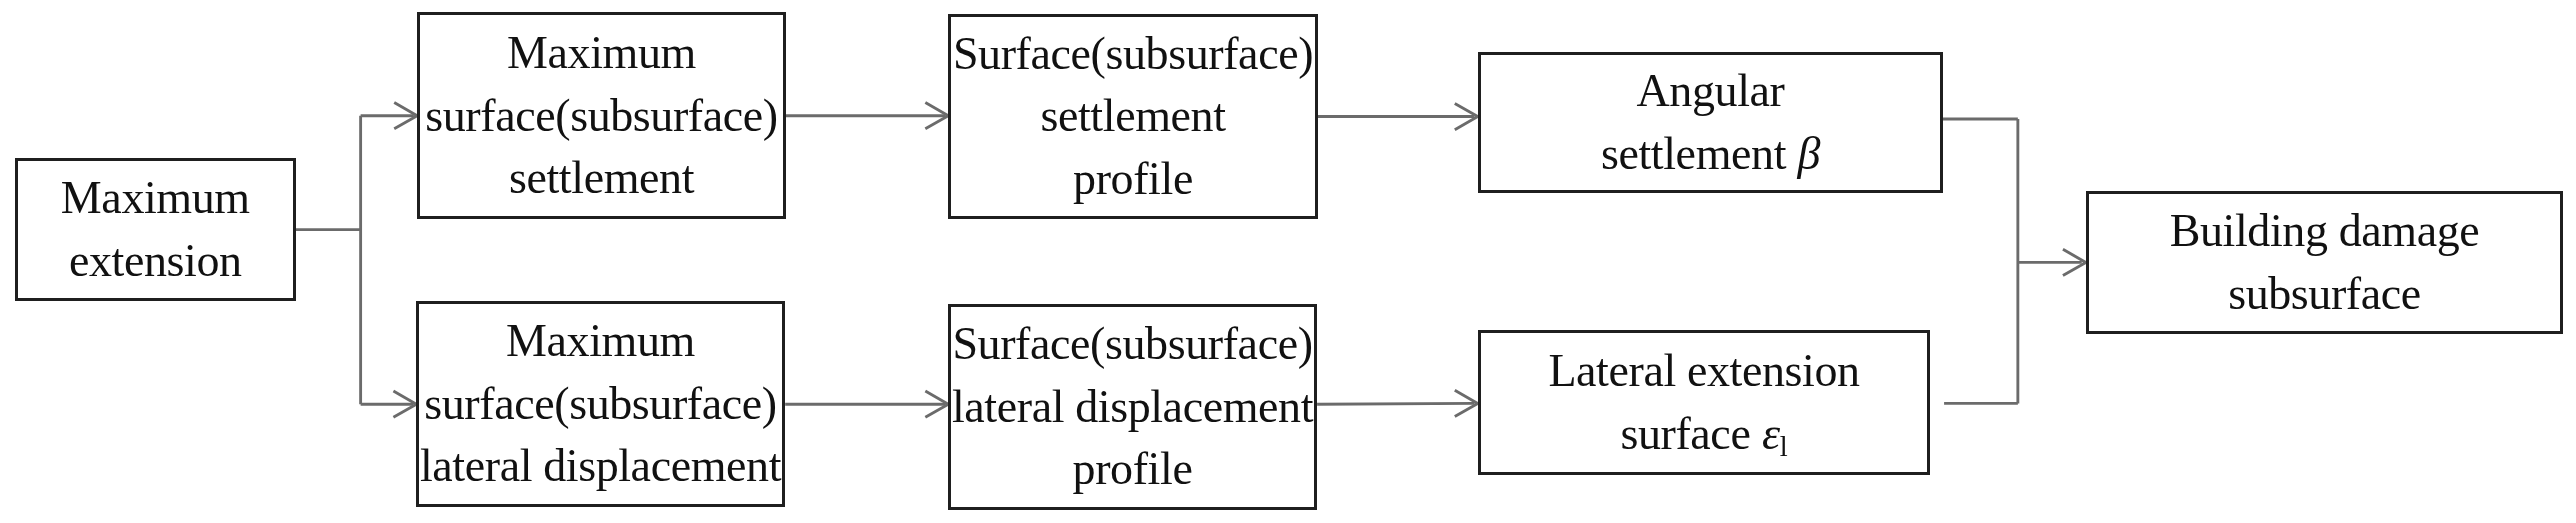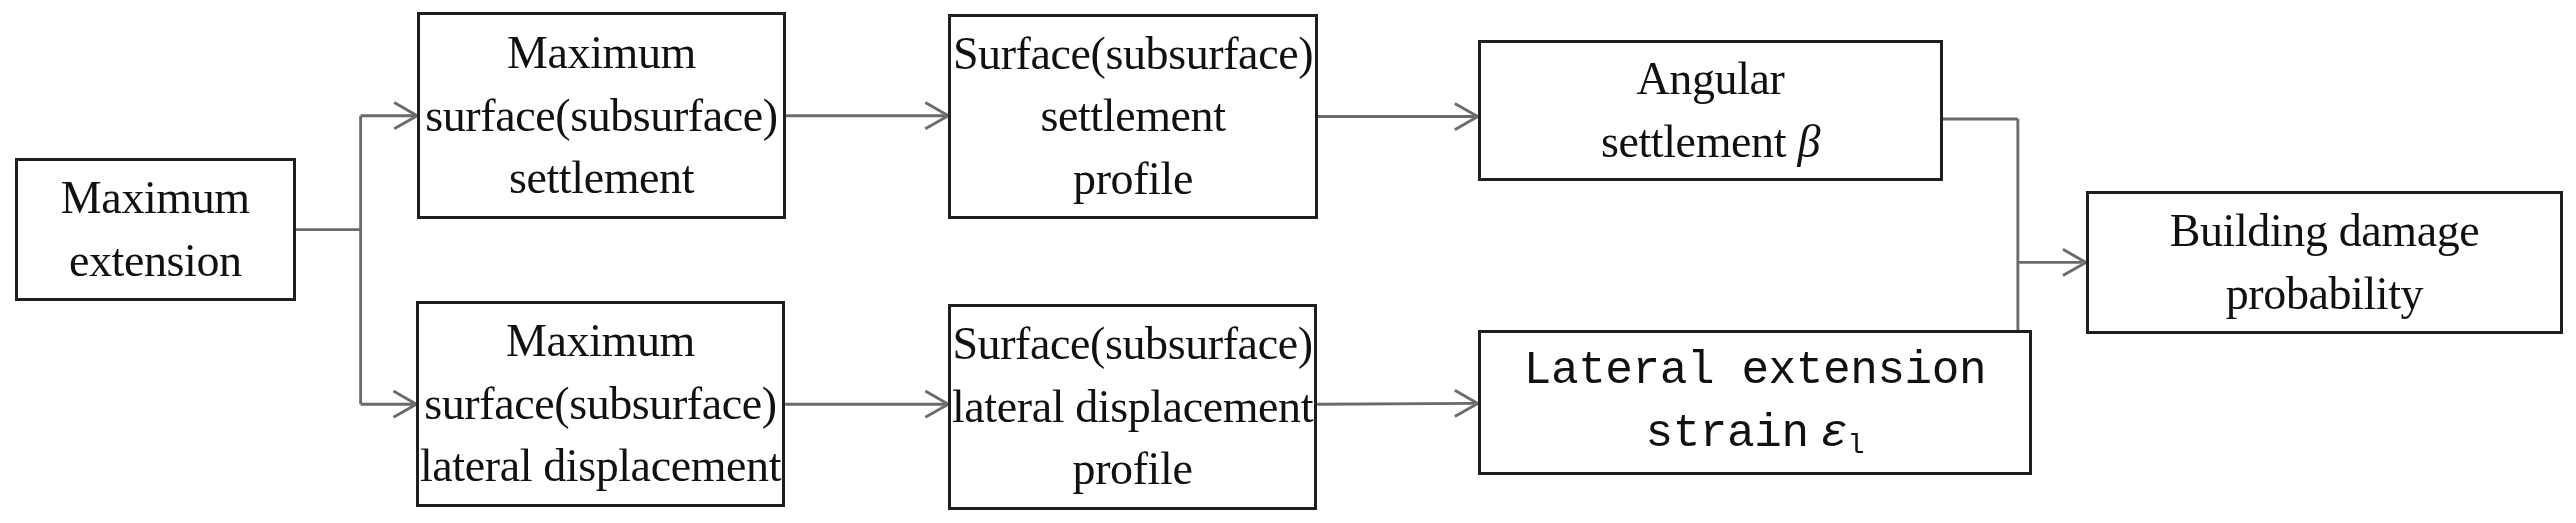--- a/index.html
+++ b/index.html
@@ -31,24 +31,24 @@
   .node sub {
     font-size: 0.62em;
     line-height: 0;
     vertical-align: -0.25em;
     letter-spacing: 0;
   }
   
   .n0 { left: 14.8px;   top: 158px; width: 281px; height: 143px; }
   .n1 { left: 417px;  top: 12.3px;  width: 369px; height: 207px; }
   .n2 { left: 948px; top: 14px;  width: 370px; height: 205px; }
-  .n3 { left: 1478px; top: 40px;  width: 465px; height: 141px; }
+  .n3 { left: 1478px; top: 52px;  width: 465px; height: 141px; }
   .n4 { left: 416px;  top: 301px; width: 369px; height: 206px; }
   .n5 { left: 948px; top: 304px; width: 369px; height: 206px; }
-  .n6 { left: 1478px; top: 330px; width: 554px; height: 145px; font-family: Liberation Mono, monospace; }
+  .n6 { left: 1478px; top: 330px; width: 452px; height: 145px; }
   .n7 { left: 2086px; top: 191px; width: 477px; height: 143px; }
   #wires {
     position: absolute;
     left: 0; top: 0;
     pointer-events: none;
   }
   #wires .shaft {
     stroke: #6b6b6b;
     stroke-width: 3.5;
     fill: none;
@@ -120,22 +120,22 @@
   </div>
 
   <div class="node n5">
     <span class="line">Surface(subsurface)</span>
     <span class="line">lateral displacement</span>
     <span class="line">profile</span>
   </div>
 
   <div class="node n6">
     <span class="line">Lateral extension</span>
-    <span class="line"><span>strain</span><i>ε</i><sub>l</sub></span>
+    <span class="line"><span>surface</span><i>ε</i><sub>l</sub></span>
   </div>
 
   <div class="node n7">
     <span class="line">Building damage</span>
-    <span class="line">probability</span>
+    <span class="line">subsurface</span>
   </div>
 
 </div>
 
 
 </body></html>

